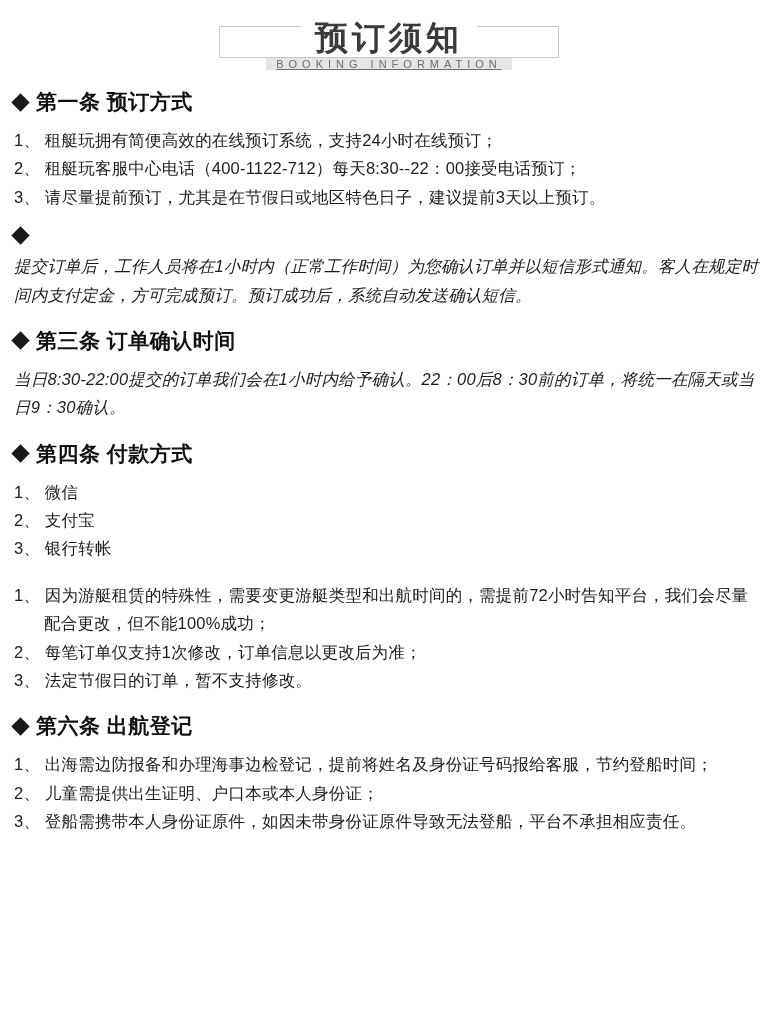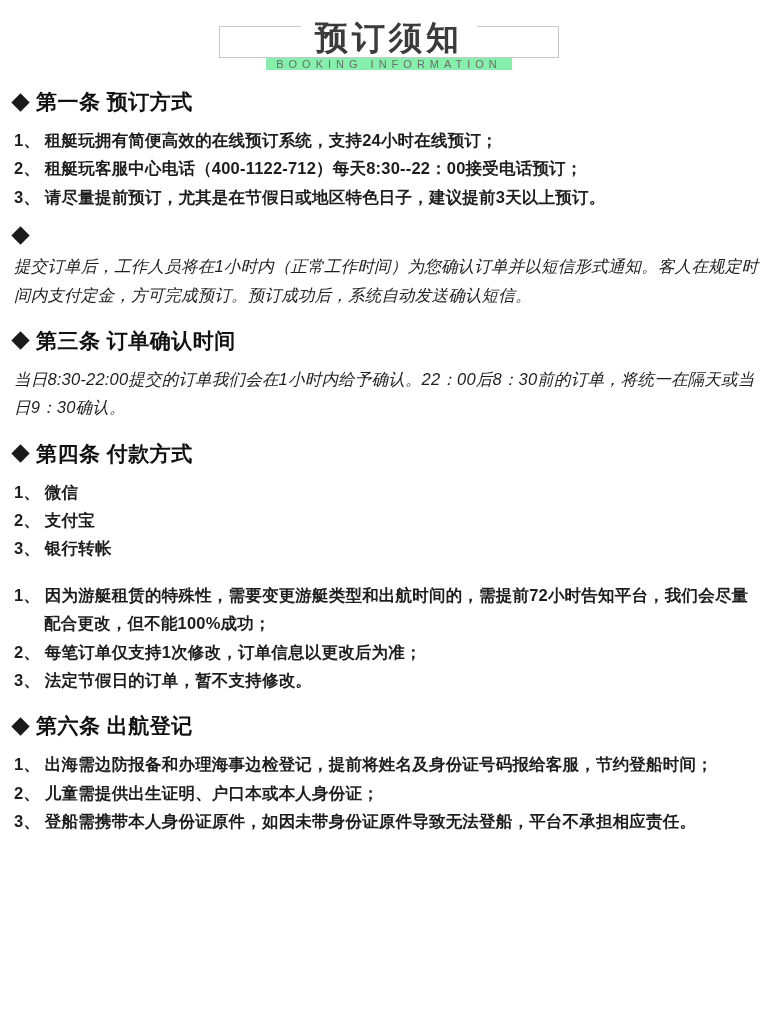--- a/index.html
+++ b/index.html
@@ -61,22 +61,23 @@
   .header-sub {
     font-size: 11px;
     letter-spacing: 5px;
     color: #6d6d6d;
     font-weight: 400;
     margin-top: 2px;
     display: block;
   }
   .header-sub-bg {
     display: inline-block;
-    background: #86efac;
+    background: #e5e5e5;
     padding: 0 10px;
+    text-decoration: underline;
   }
 
   
   .section {
     margin-top: 18px;
   }
   .section:first-of-type {
     margin-top: 12px;
   }
   .sec-head {
@@ -118,21 +119,20 @@
     margin: 0;
     padding: 0;
   }
   ol.num-list li {
     font-size: 16.5px;
     line-height: 1.72;
     color: #1d1d1d;
     letter-spacing: 0.2px;
     padding-left: 0;
     text-indent: 0;
-    font-weight: bold;
   }
   .short-list li {
     line-height: 1.75;
   }
   .hang {
     display: block;
     padding-left: 30px;
     text-indent: -30px;
   }
 </style>

